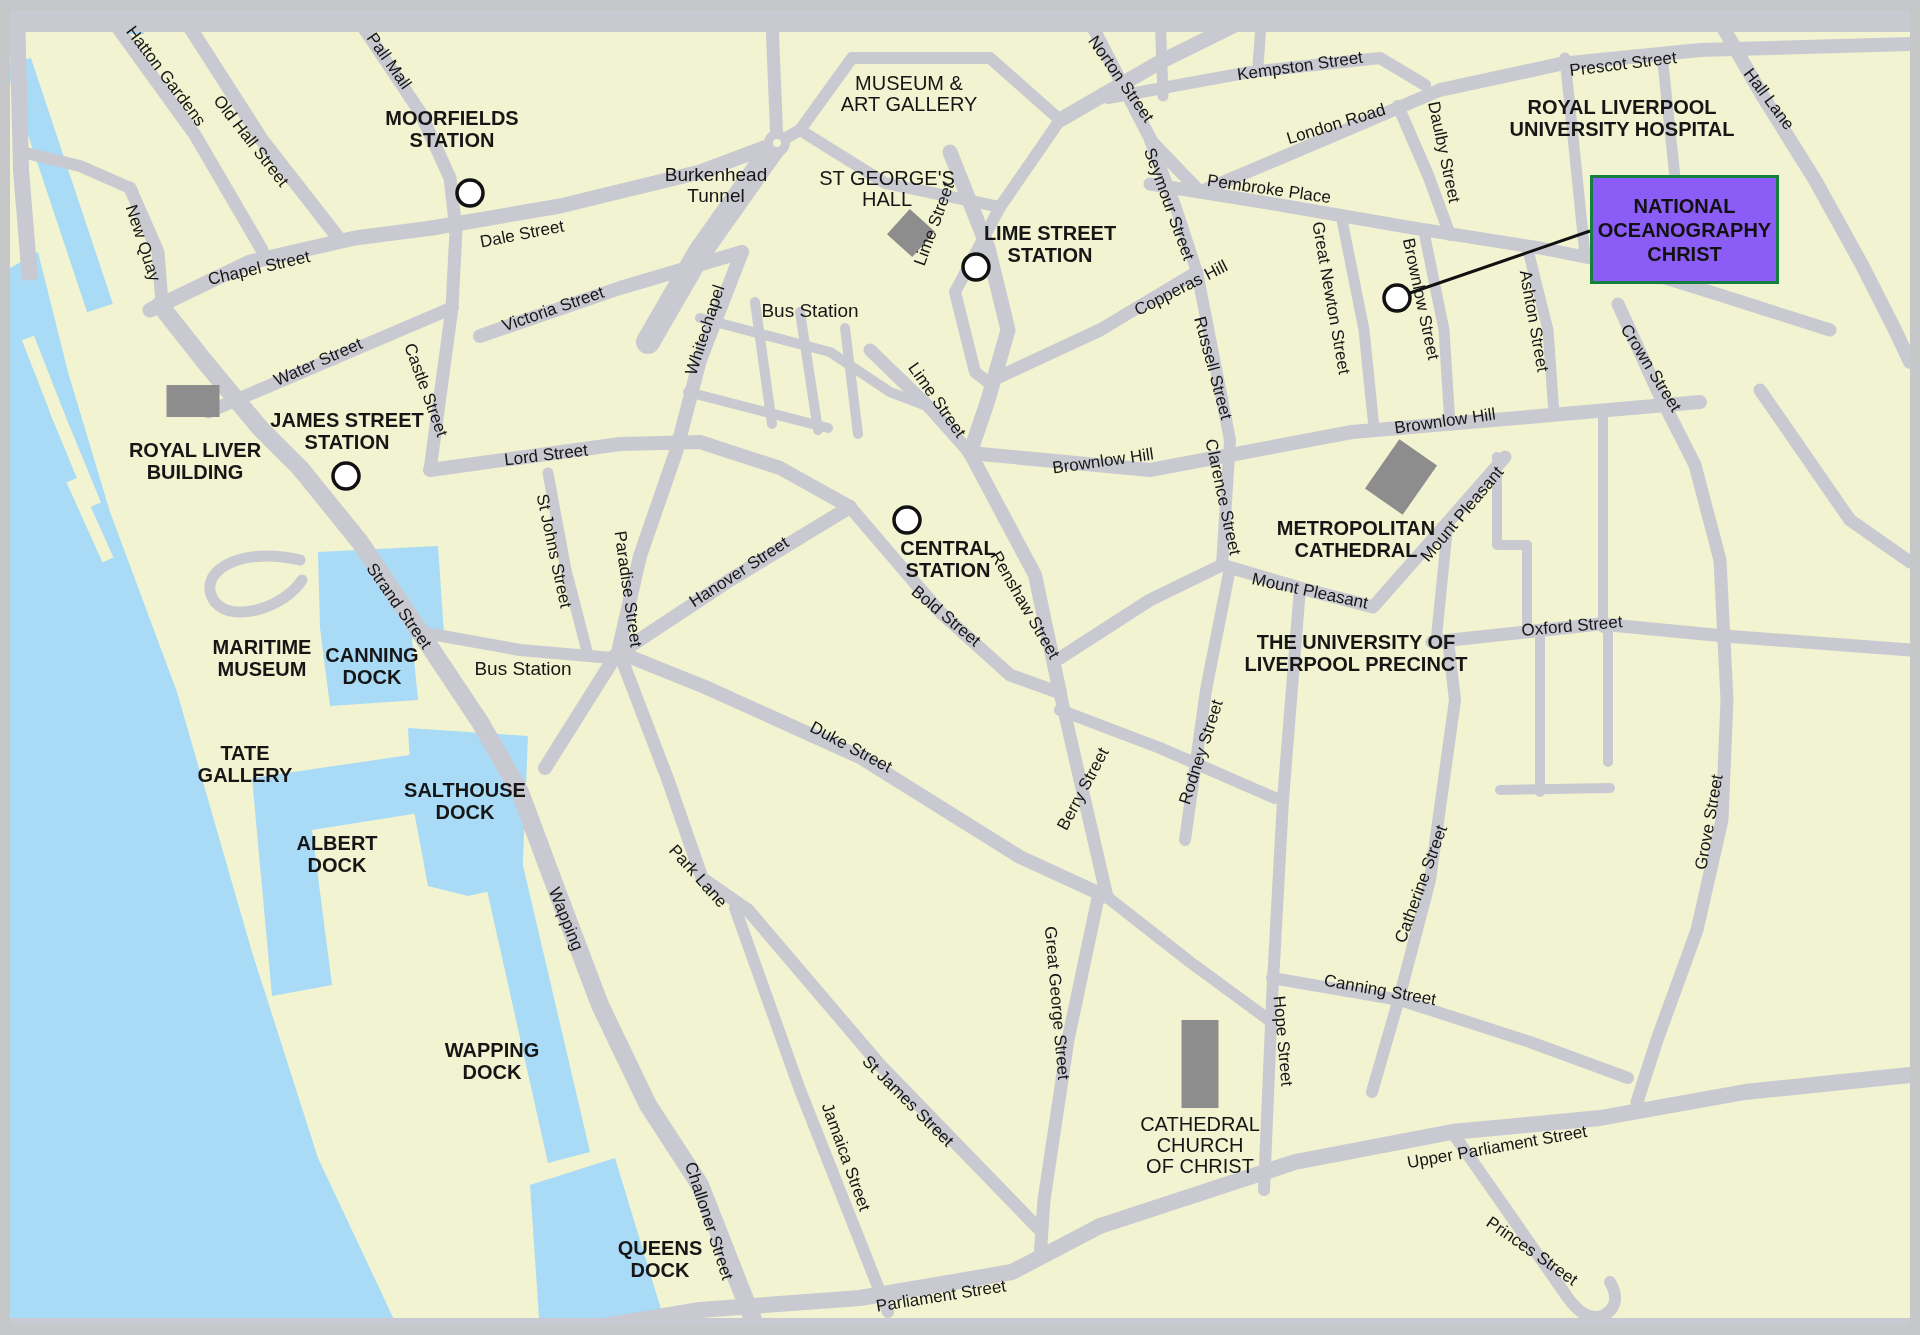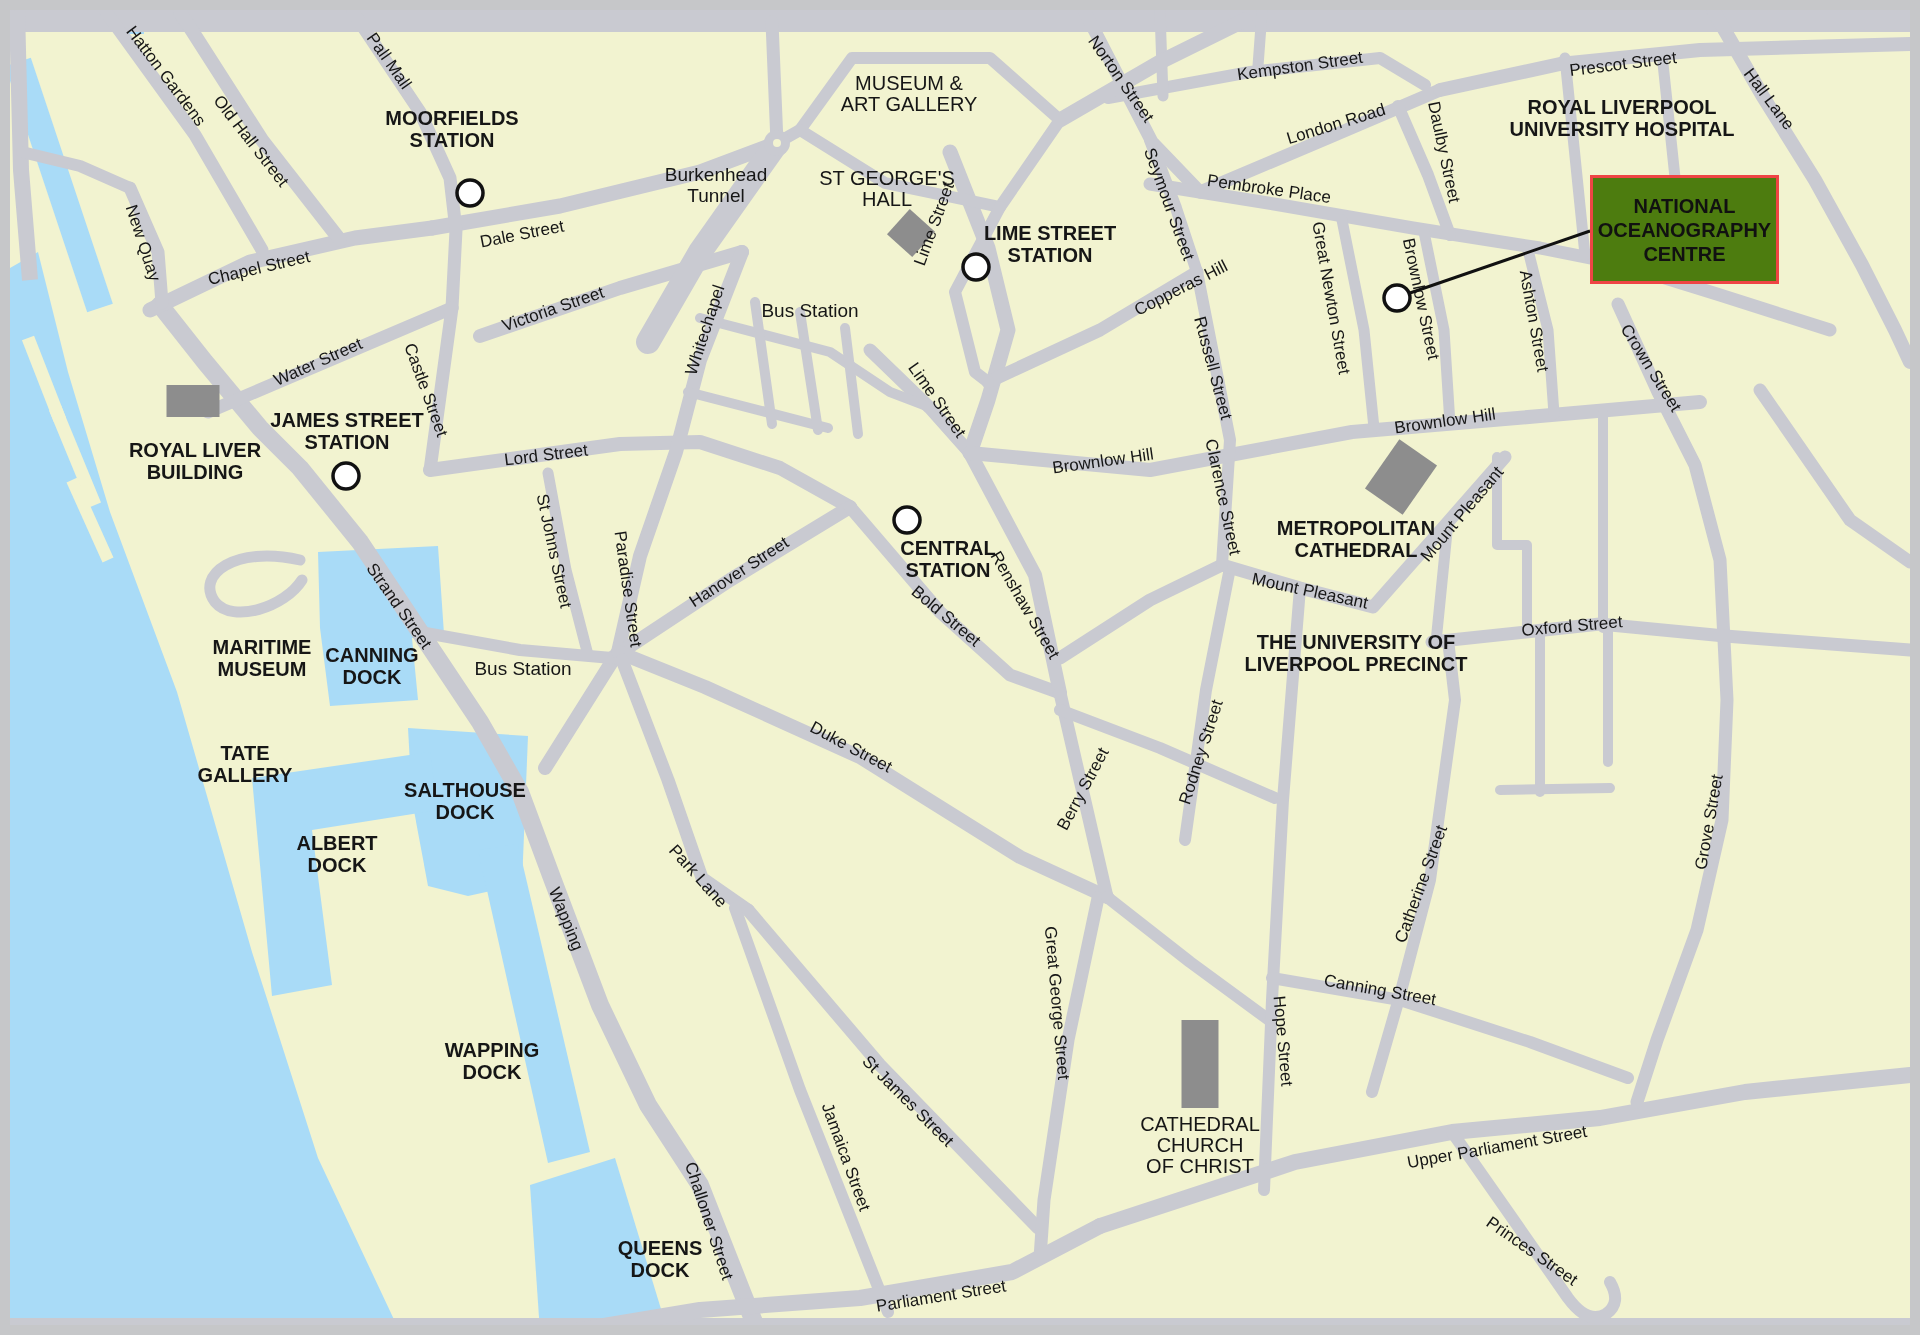--- a/index.html
+++ b/index.html
@@ -4,21 +4,21 @@
 <style>
   html,body{margin:0;padding:0;background:#ffffff;}
   #stage{position:relative;width:1920px;height:1335px;overflow:hidden;background:#c9c9c9;
          font-family:"Liberation Sans", sans-serif;}
   svg{position:absolute;left:0;top:0;}
   svg text{font-family:"Liberation Sans", sans-serif;fill:#161616;text-anchor:middle;dominant-baseline:central;}
   svg text.street{font-size:17px;}
   svg text.poi{font-size:20px;font-weight:bold;}
   svg text.poi-reg{font-size:20px;}
   svg text.place{font-size:19px;}
-  .callout{position:absolute;background:#4d7c0f;border:3px solid #ef4444;
+  .callout{position:absolute;background:#8b5cf6;border:3px solid #15803d;
            display:flex;flex-direction:column;justify-content:center;align-items:center;
            font-weight:bold;font-size:20px;line-height:24px;color:#111;text-align:center;}
 </style>
 </head>
 <body>
 
 <div id="stage">
   <svg id="map-svg" width="1920" height="1335" viewBox="0 0 1920 1335">
       <rect x="10" y="10" width="1900" height="1315" fill="#f2f3d0"></rect>
       <polygon points="10,268 38,252 68,372 110,512 177,692 252,952 318,1158 398,1328 10,1328" fill="#a9dbf7"></polygon>
@@ -196,15 +196,15 @@
       <circle cx="470" cy="193" r="13" fill="#ffffff" stroke="#111111" stroke-width="3.5"></circle>
       <circle cx="976" cy="267" r="13" fill="#ffffff" stroke="#111111" stroke-width="3.5"></circle>
       <circle cx="346" cy="476" r="13" fill="#ffffff" stroke="#111111" stroke-width="3.5"></circle>
       <circle cx="907" cy="520" r="13" fill="#ffffff" stroke="#111111" stroke-width="3.5"></circle>
       <circle cx="1397" cy="298" r="13" fill="#ffffff" stroke="#111111" stroke-width="3.5"></circle>
       <rect x="5" y="5" width="1910" height="1325" fill="none" stroke="#c6c7c9" stroke-width="10"></rect>
     </svg>
   <div class="callout" style="left: 1590px; top: 175px; width: 183px; height: 103px;">
     <span>NATIONAL</span>
     <span>OCEANOGRAPHY</span>
-    <span>CENTRE</span>
+    <span>CHRIST</span>
   </div>
 </div>
 
 </body></html>

